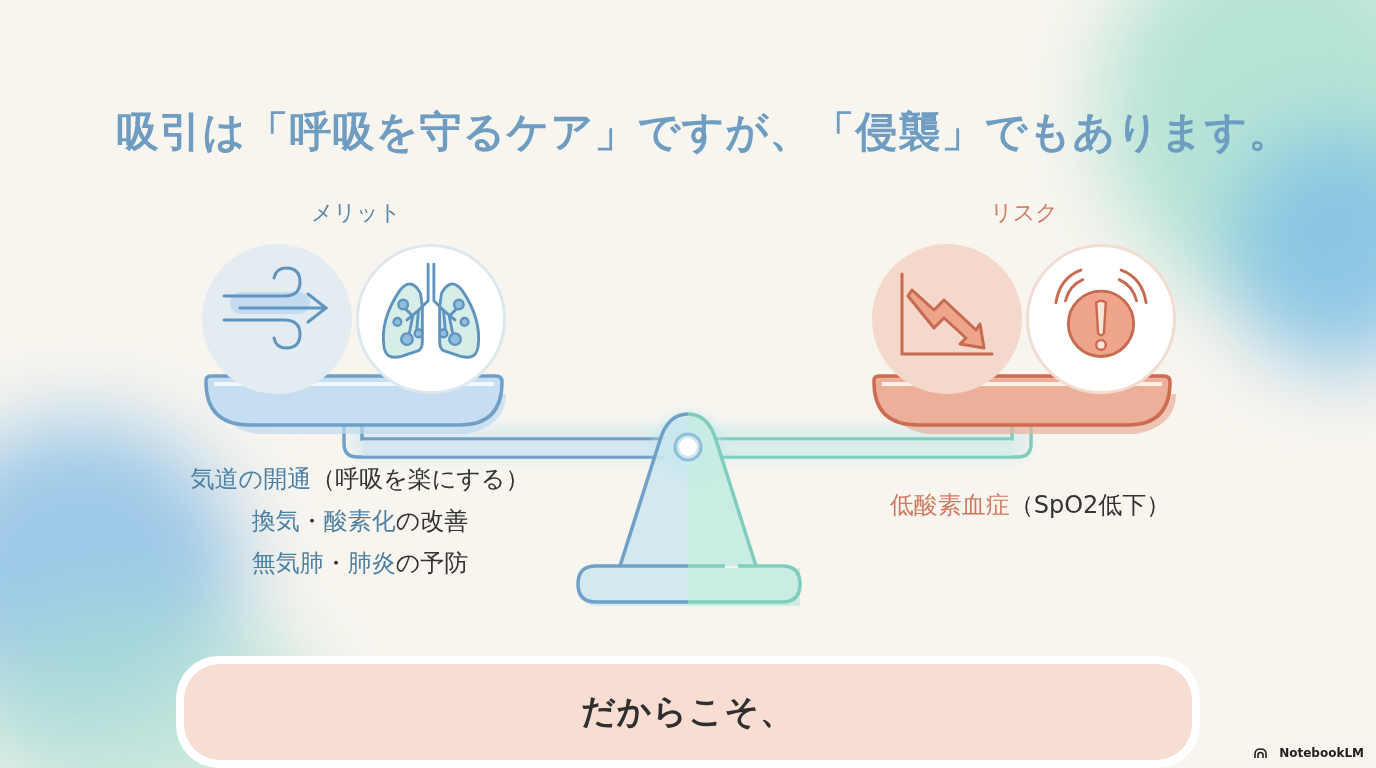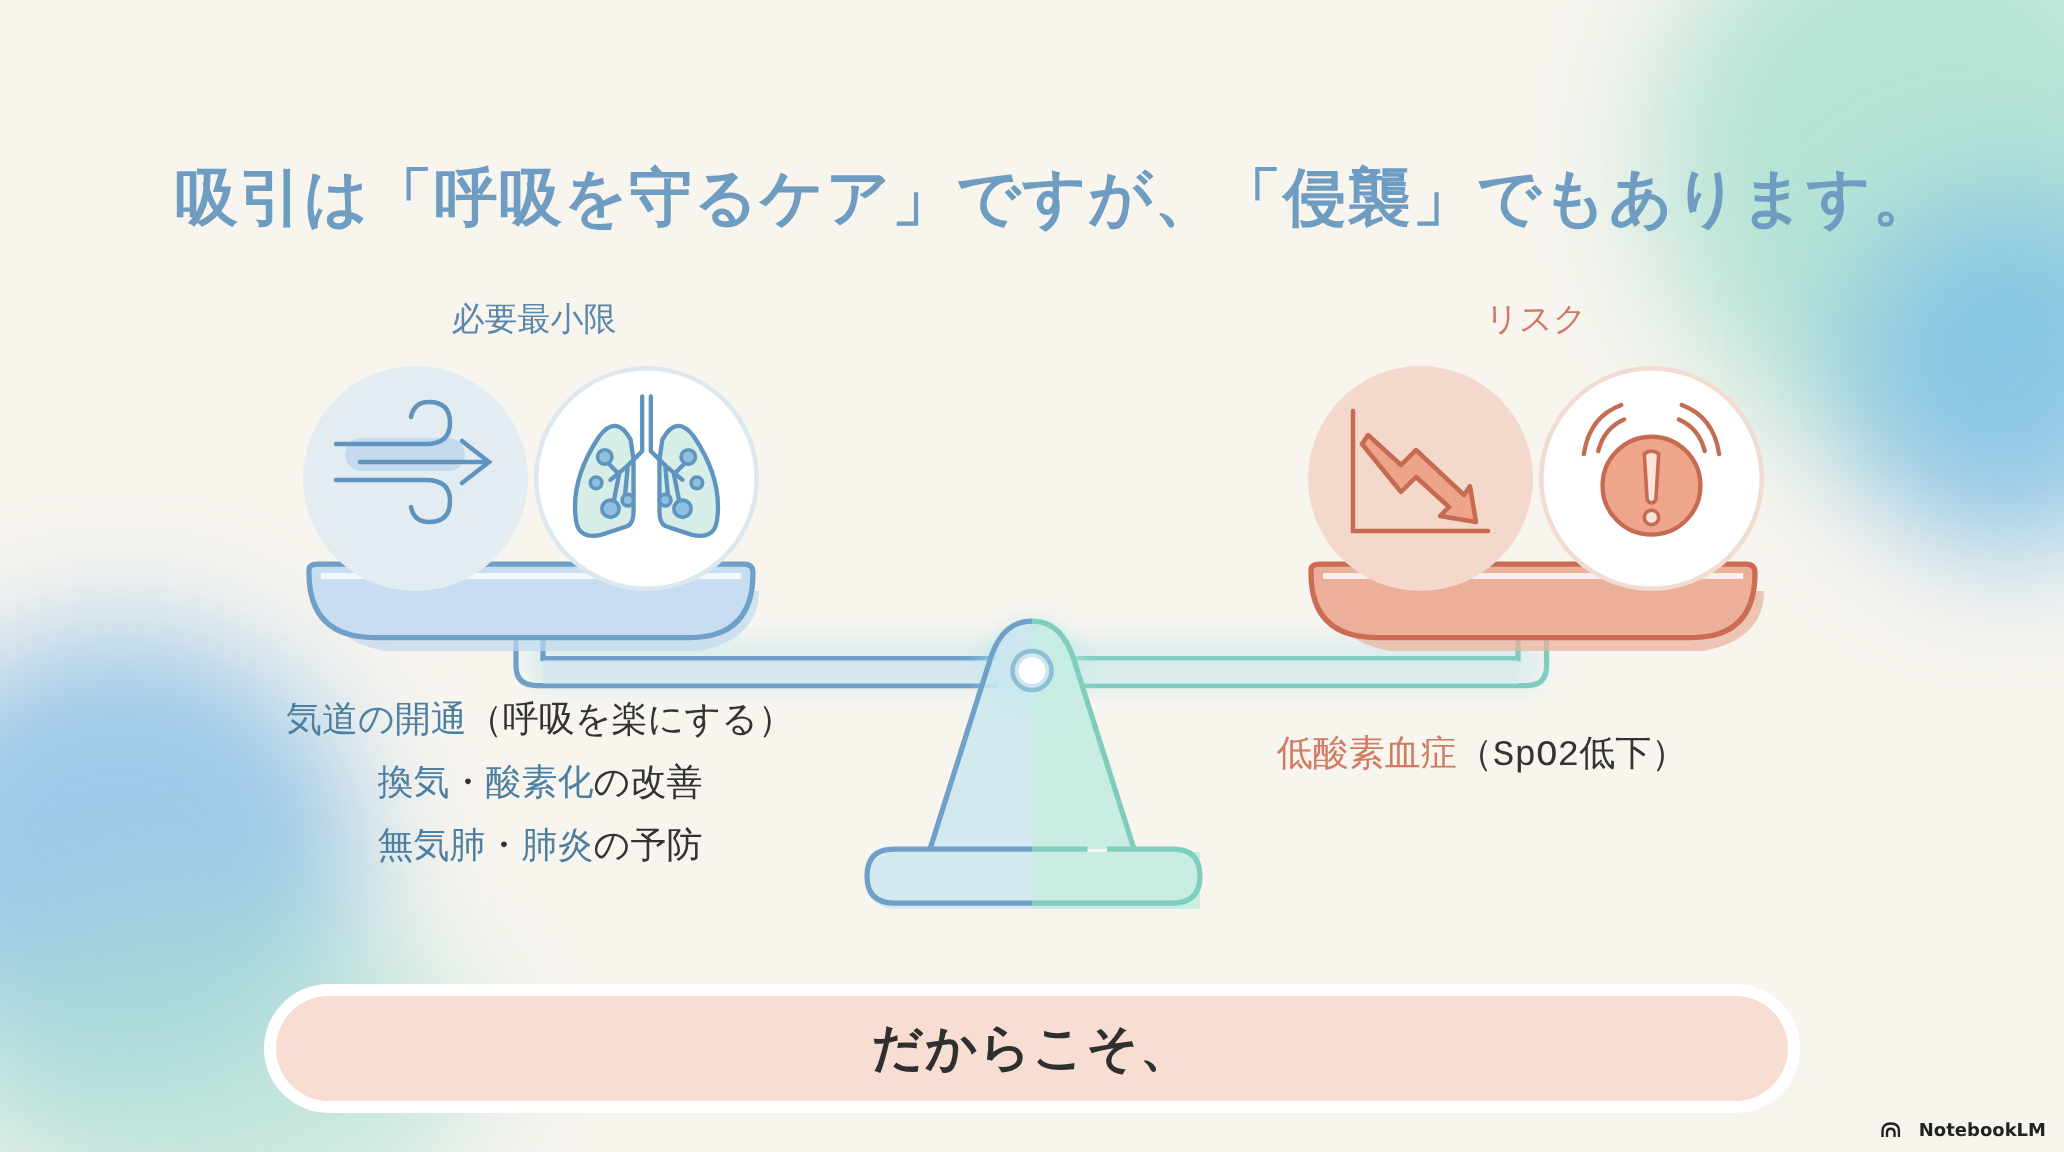--- a/index.html
+++ b/index.html
@@ -28,27 +28,27 @@
   .ic-wind  { left: 202px; top: 244px; background: #e3ecf1; }
   .ic-lungs { left: 356px; top: 244px; background: #ffffff; border: 3px solid #dde8ee; }
   .ic-chart { left: 872px; top: 244px; background: #f4d8cc; }
   .ic-alert { left: 1026px; top: 244px; background: #ffffff; border: 3px solid #f2dcd2; }
   .icon-circle svg { position: absolute; left: 0; top: 0; width: 100%; height: 100%; }
 
   .scale-svg { position: absolute; left: 0; top: 0; width: 1376px; height: 768px; pointer-events: none; }
 
   .list { position: absolute; font-size: 24px; line-height: 42px; text-align: center; color: #3a3a3a; }
   .list-merit { left: 160px; top: 458px; width: 400px; }
-  .list-risk  { left: 808px; top: 484px; width: 360px; font-family: Liberation Mono, monospace; }
+  .list-risk  { left: 850px; top: 484px; width: 360px; }
   .hl-blue { color: #4d7fa0; }
   .hl-red  { color: #d07a62; }
   .plain { color: #333; }
 
   .bottom-pill {
-    position: absolute; left: 176px; top: 656px; width: 1024px; height: 86px;
+    position: absolute; left: 176px; top: 656px; width: 1024px; height: 112px;
     border-radius: 43px; background: #ffffff; padding: 8px;
   }
   .bottom-pill-inner {
     width: 100%; height: 100%; border-radius: 36px; background: #f7ddd2;
     display: flex; align-items: center; justify-content: center;
     font-size: 34px; font-weight: bold; color: #2f2f2f; letter-spacing: 1px;
   }
   .bottom-pill-inner .accent { color: #d4735c; }
 
   .brand {
@@ -60,21 +60,21 @@
 </head>
 <body>
 
 <div class="bg-wash wash-tr-green"></div>
 <div class="bg-wash wash-tr-blue"></div>
 <div class="bg-wash wash-bl-blue"></div>
 <div class="bg-wash wash-bl-green"></div>
 
 <h1 class="title">吸引は「呼吸を守るケア」ですが、「侵襲」でもあります。</h1>
 
-<div class="side-label label-merit">必要最小限</div>
+<div class="side-label label-merit">メリット</div>
 <div class="side-label label-risk">リスク</div>
 
 <svg class="scale-svg" viewBox="0 0 1376 768">
   <defs>
     <linearGradient id="beamGrad" x1="0" x2="1">
       <stop offset="0" stop-color="#6fa0c8"></stop>
       <stop offset="0.5" stop-color="#8cc7d8"></stop>
       <stop offset="1" stop-color="#7fcdbd"></stop>
     </linearGradient>
     <filter id="glow" x="-50%" y="-50%" width="200%" height="200%">

